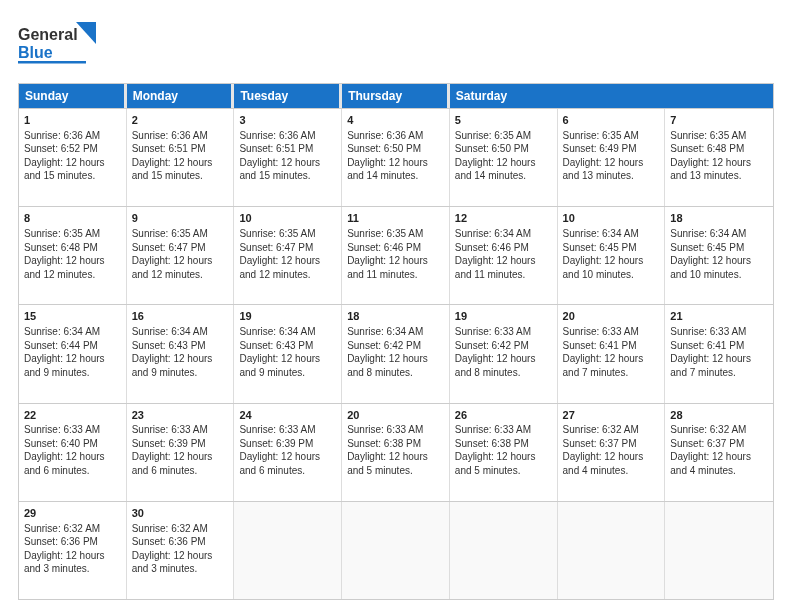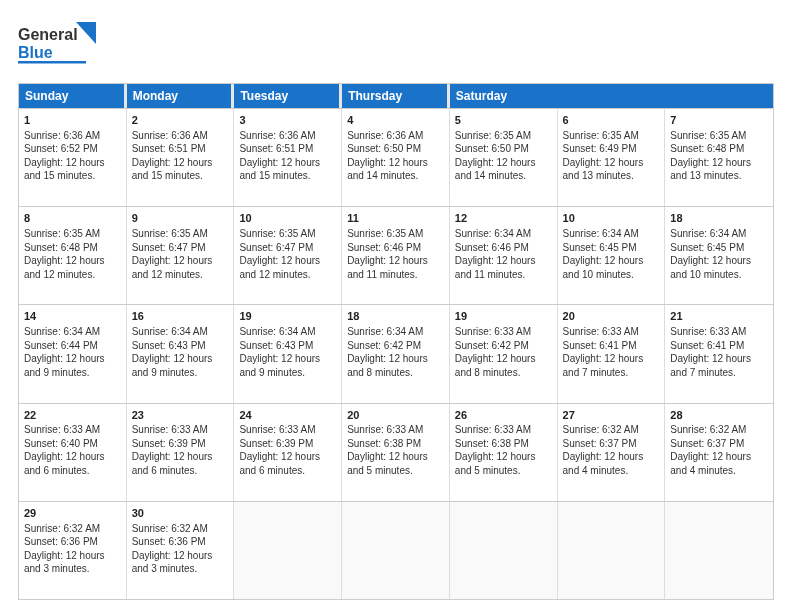--- a/index.html
+++ b/index.html
@@ -191,21 +191,21 @@
         <span class="day-num">10</span>
         <span class="cell-text">Sunrise: 6:34 AM<br>Sunset: 6:45 PM<br>Daylight: 12 hours and 10 minutes.</span>
       </div>
           <div class="cal-cell">
         <span class="day-num">18</span>
         <span class="cell-text">Sunrise: 6:34 AM<br>Sunset: 6:45 PM<br>Daylight: 12 hours and 10 minutes.</span>
       </div>
         </div>
         <div class="cal-row">
           <div class="cal-cell">
-        <span class="day-num">14</span>
+        <span class="day-num">15</span>
         <span class="cell-text">Sunrise: 6:34 AM<br>Sunset: 6:44 PM<br>Daylight: 12 hours and 9 minutes.</span>
       </div>
           <div class="cal-cell">
         <span class="day-num">16</span>
         <span class="cell-text">Sunrise: 6:34 AM<br>Sunset: 6:43 PM<br>Daylight: 12 hours and 9 minutes.</span>
       </div>
           <div class="cal-cell">
         <span class="day-num">19</span>
         <span class="cell-text">Sunrise: 6:34 AM<br>Sunset: 6:43 PM<br>Daylight: 12 hours and 9 minutes.</span>
       </div>

